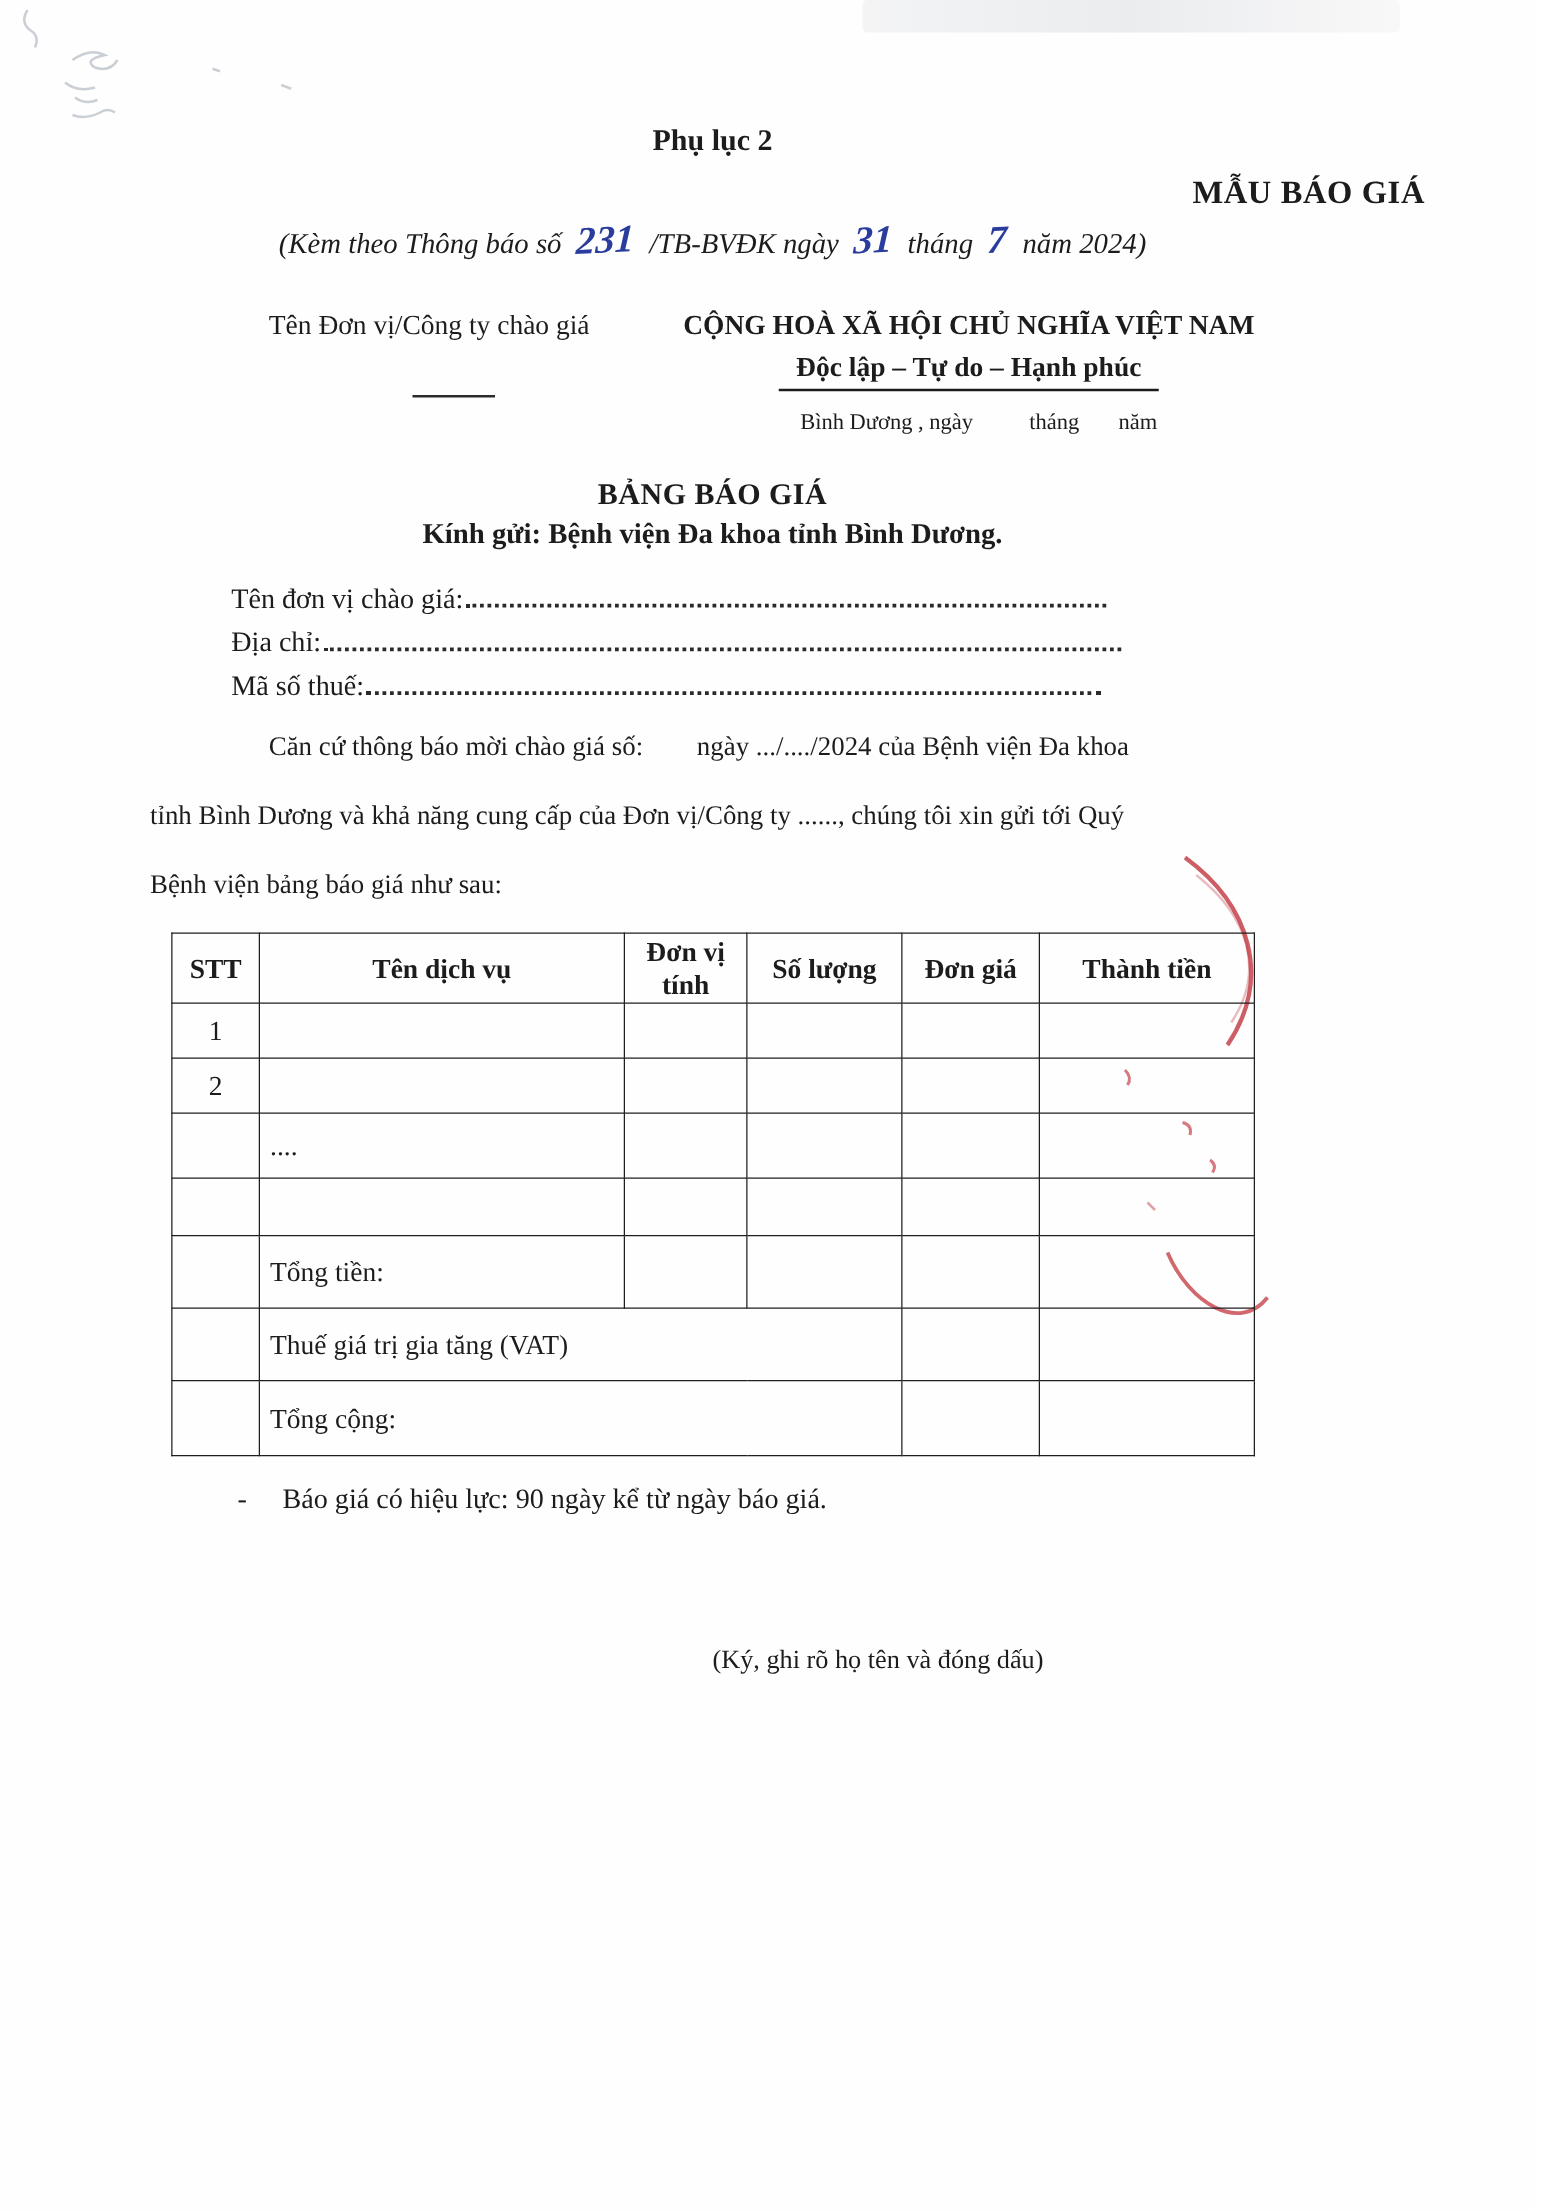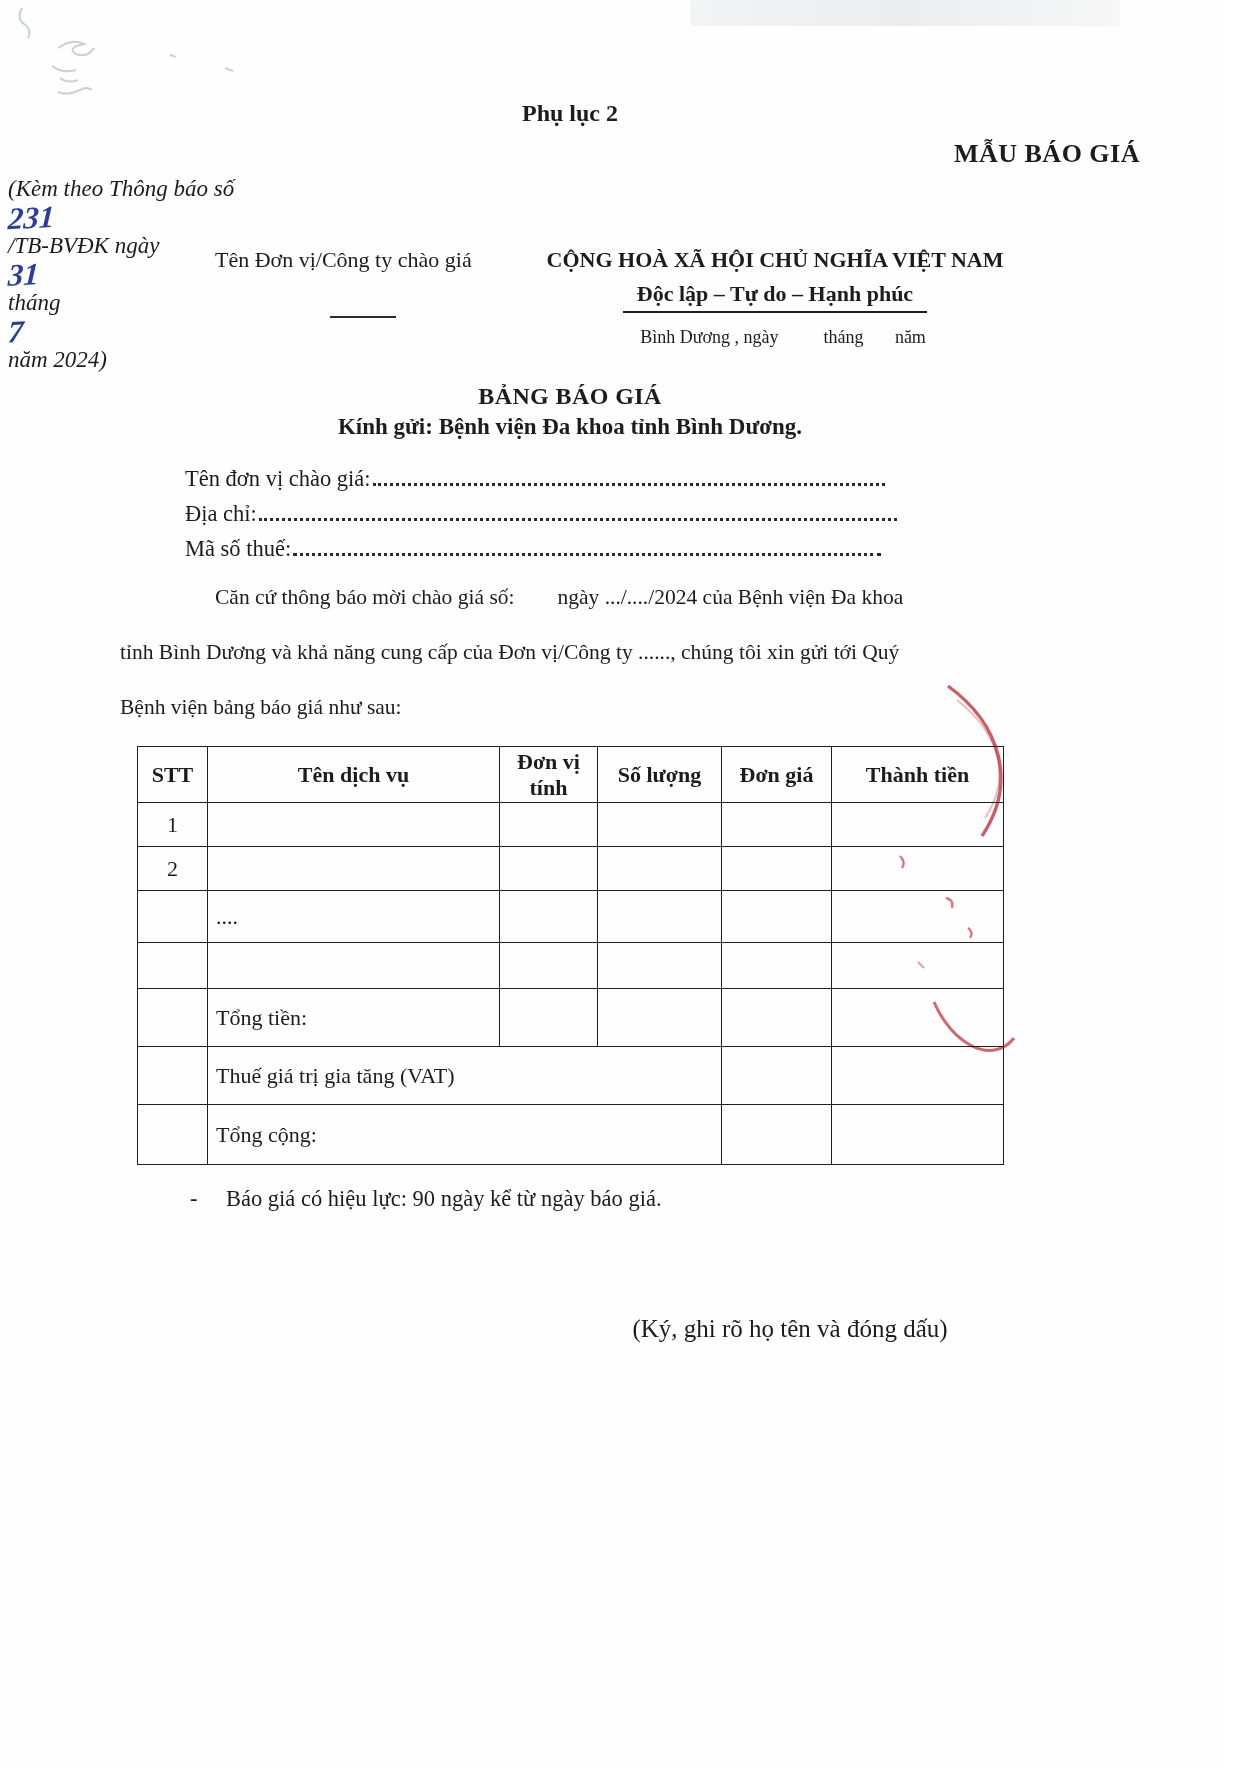--- a/index.html
+++ b/index.html
@@ -9,21 +9,21 @@
     background:#fefefe;
     font-family:"Liberation Serif","DejaVu Serif",serif;
     color:#1c1c1c;
     overflow:hidden;
   }
   .abs{position:absolute;}
 
   
   .appendix{left:0;top:100px;width:1140px;font-size:24px;font-weight:bold;text-align:center;}
   .doc-title{left:0;top:139px;width:1140px;font-size:26px;font-weight:bold;text-align:right;letter-spacing:.5px;}
-  .subtitle{left:0;top:176px;width:1140px;display:flex;justify-content:center;align-items:baseline;font-size:23px;font-style:italic;flex-direction:column;}
+  .subtitle{left:0;top:176px;width:1140px;display:flex;justify-content:center;align-items:baseline;font-size:23px;font-style:italic;}
   .subtitle .hw{
     font-size:31px;color:#2a3d9e;font-weight:bold;font-style:italic;
     transform:rotate(-3deg) skewX(-6deg);display:inline-block;
     margin:0 8px; line-height:1;
   }
   .subtitle .seg{margin:0 4px;}
 
   
   .unit-label{left:215px;top:247px;font-size:22px;}
   .unit-underline{left:330px;top:316px;width:66px;height:0;border-top:2px solid #2b2b2b;}
@@ -65,21 +65,21 @@
   td.c{text-align:center;}
   td.l{text-align:left;padding-left:14px;}
   tr.h-head{height:56px;}
   tr.h-r1{height:44px;} tr.h-r2{height:44px;} tr.h-r3{height:52px;} tr.h-r4{height:46px;}
   tr.h-s1{height:58px;} tr.h-s2{height:58px;} tr.h-s3{height:60px;}
 
   
   .validity{left:190px;top:1186px;display:flex;font-size:22.5px;}
   .validity .dash{width:36px;}
   .sig-title{left:570px;top:1281px;width:440px;text-align:center;font-size:22.5px;}
-  .sig-note{left:570px;top:1315px;width:440px;text-align:center;font-size:25px;}
+  .sig-note{left:570px;top:1315px;width:440px;text-align:left;font-size:21px;}
 
   
   .smudge-top{left:690px;top:0;width:430px;height:26px;
     background:linear-gradient(90deg,rgba(150,155,165,.10),rgba(150,155,165,.18),rgba(150,155,165,.06));
     border-radius:4px;}
   .artifact-svg{left:0;top:0;width:1247px;height:1769px;pointer-events:none;}
 </style>
 </head>
 <body>
 

